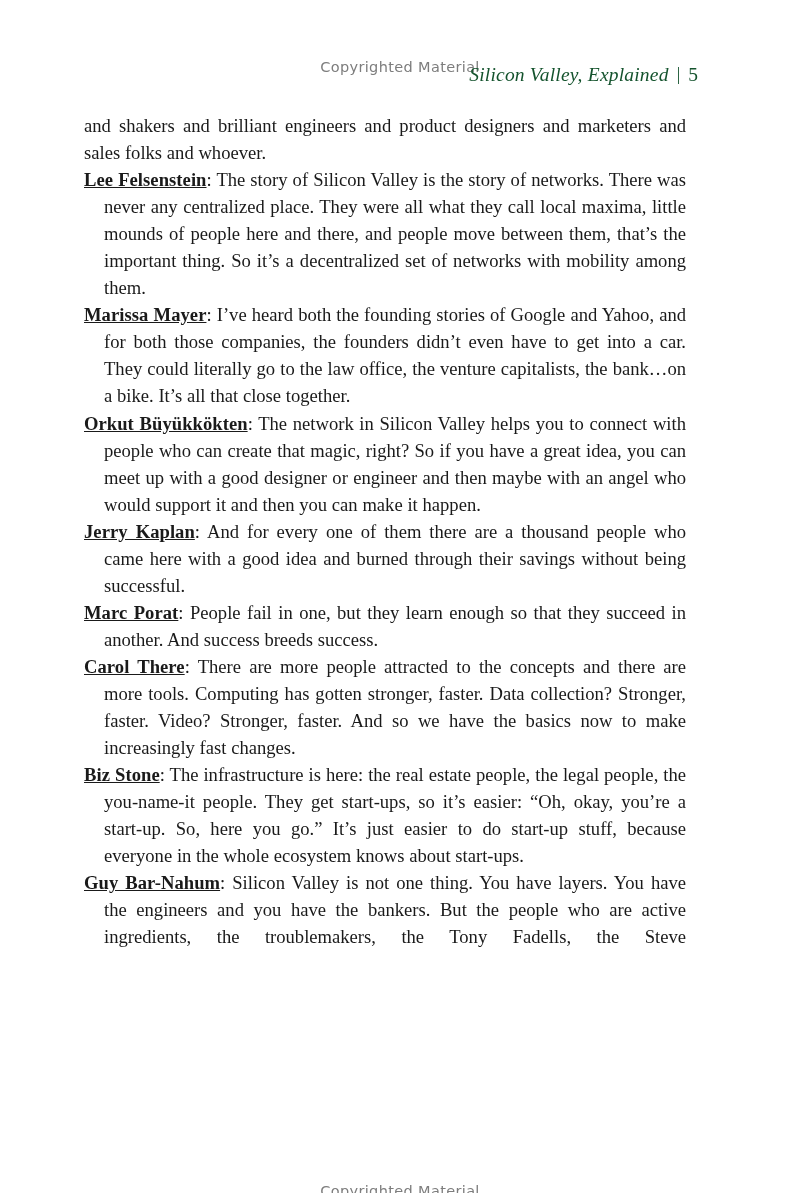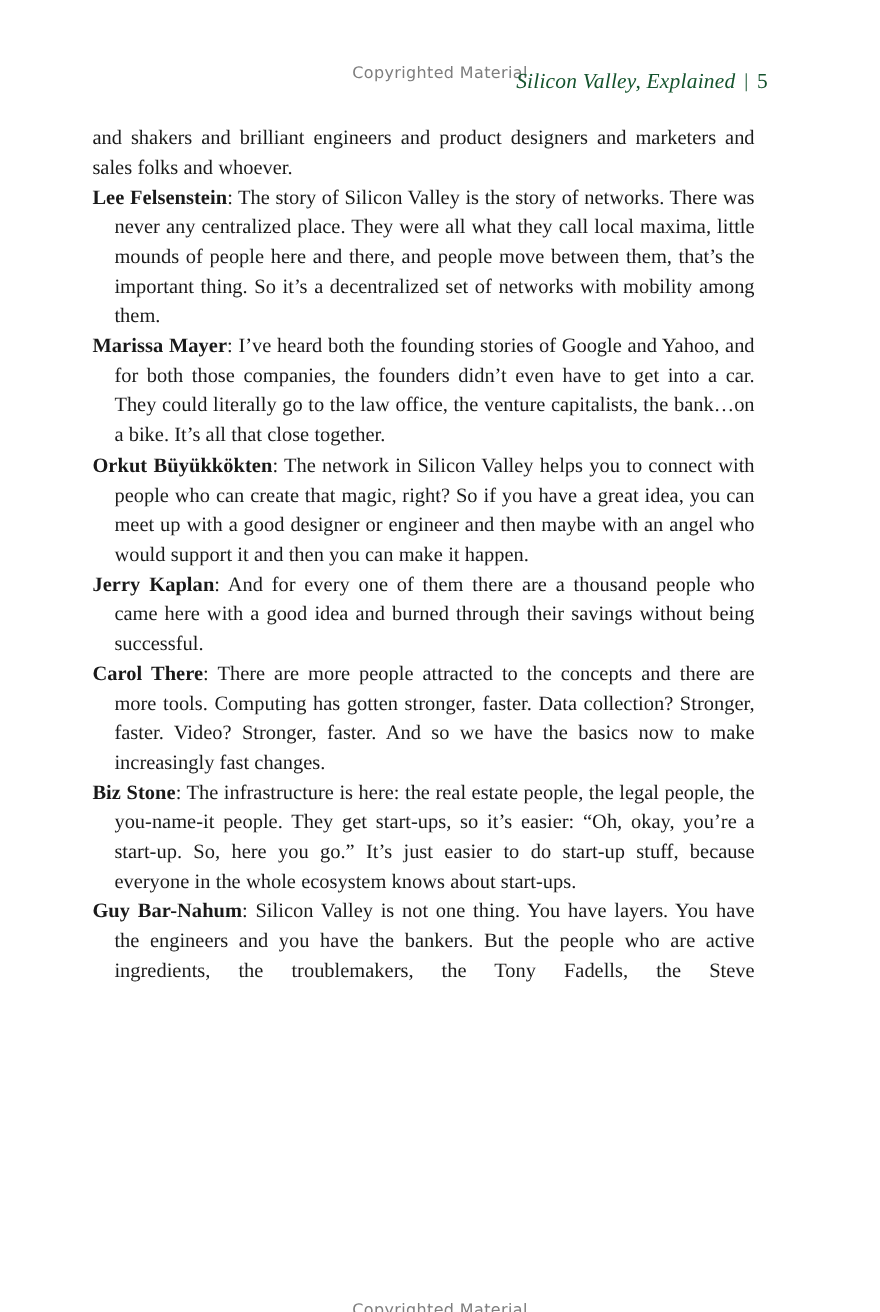--- a/index.html
+++ b/index.html
@@ -92,20 +92,21 @@
   }
   
   .para.continuation {
     text-indent: 0;
     padding-left: 0;
   }
 
   .speaker {
     font-weight: bold;
     letter-spacing: 0.05px;
+    text-decoration: underline;
   }
 
   
   .para:last-child { text-align-last: justify; }
   .para.open-end { text-align-last: justify; }
 </style>
 </head>
 <body>
 
 <div class="page">
@@ -115,20 +116,21 @@
   <div class="running-head">
     <span class="rh-title">Silicon Valley, Explained</span><span class="rh-sep">|</span><span class="rh-folio">5</span>
   </div>
 
   <div class="textblock" id="textblock">
       <p class="para continuation"><span>and shakers and brilliant engineers and product designers and marketers and sales folks and whoever.</span></p>
       <p class="para"><span class="speaker">Lee Felsenstein</span>: <span>The story of Silicon Valley is the story of networks. There was never any centralized place. They were all what they call local maxima, little mounds of people here and there, and people move between them, that’s the important thing. So it’s a decentralized set of networks with mobility among them.</span></p>
       <p class="para"><span class="speaker">Marissa Mayer</span>: <span>I’ve heard both the founding stories of Google and Yahoo, and for both those companies, the founders didn’t even have to get into a car. They could literally go to the law office, the venture capitalists, the bank…on a bike. It’s all that close together.</span></p>
       <p class="para"><span class="speaker">Orkut Büyükkökten</span>: <span>The network in Silicon Valley helps you to connect with people who can create that magic, right? So if you have a great idea, you can meet up with a good designer or engineer and then maybe with an angel who would support it and then you can make it happen.</span></p>
       <p class="para"><span class="speaker">Jerry Kaplan</span>: <span>And for every one of them there are a thousand people who came here with a good idea and burned through their savings without being successful.</span></p>
+      <p class="para"><span class="speaker">Marc Porat</span>: <span>People fail in one, but they learn enough so that they succeed in another. And success breeds success.</span></p>
       <p class="para"><span class="speaker">Carol There</span>: <span>There are more people attracted to the concepts and there are more tools. Computing has gotten stronger, faster. Data collection? Stronger, faster. Video? Stronger, faster. And so we have the basics now to make increasingly fast changes.</span></p>
       <p class="para"><span class="speaker">Biz Stone</span>: <span>The infrastructure is here: the real estate people, the legal people, the you-name-it people. They get start-ups, so it’s easier: “Oh, okay, you’re a start-up. So, here you go.” It’s just easier to do start-up stuff, because everyone in the whole ecosystem knows about start-ups.</span></p>
       <p class="para open-end"><span class="speaker">Guy Bar-Nahum</span>: <span>Silicon Valley is not one thing. You have layers. You have the engineers and you have the bankers. But the people who are active ingredients, the troublemakers, the Tony Fadells, the Steve</span></p>
     </div>
 
   <div class="watermark watermark-bottom">Copyrighted Material</div>
 
 </div>
 
 </body></html>

